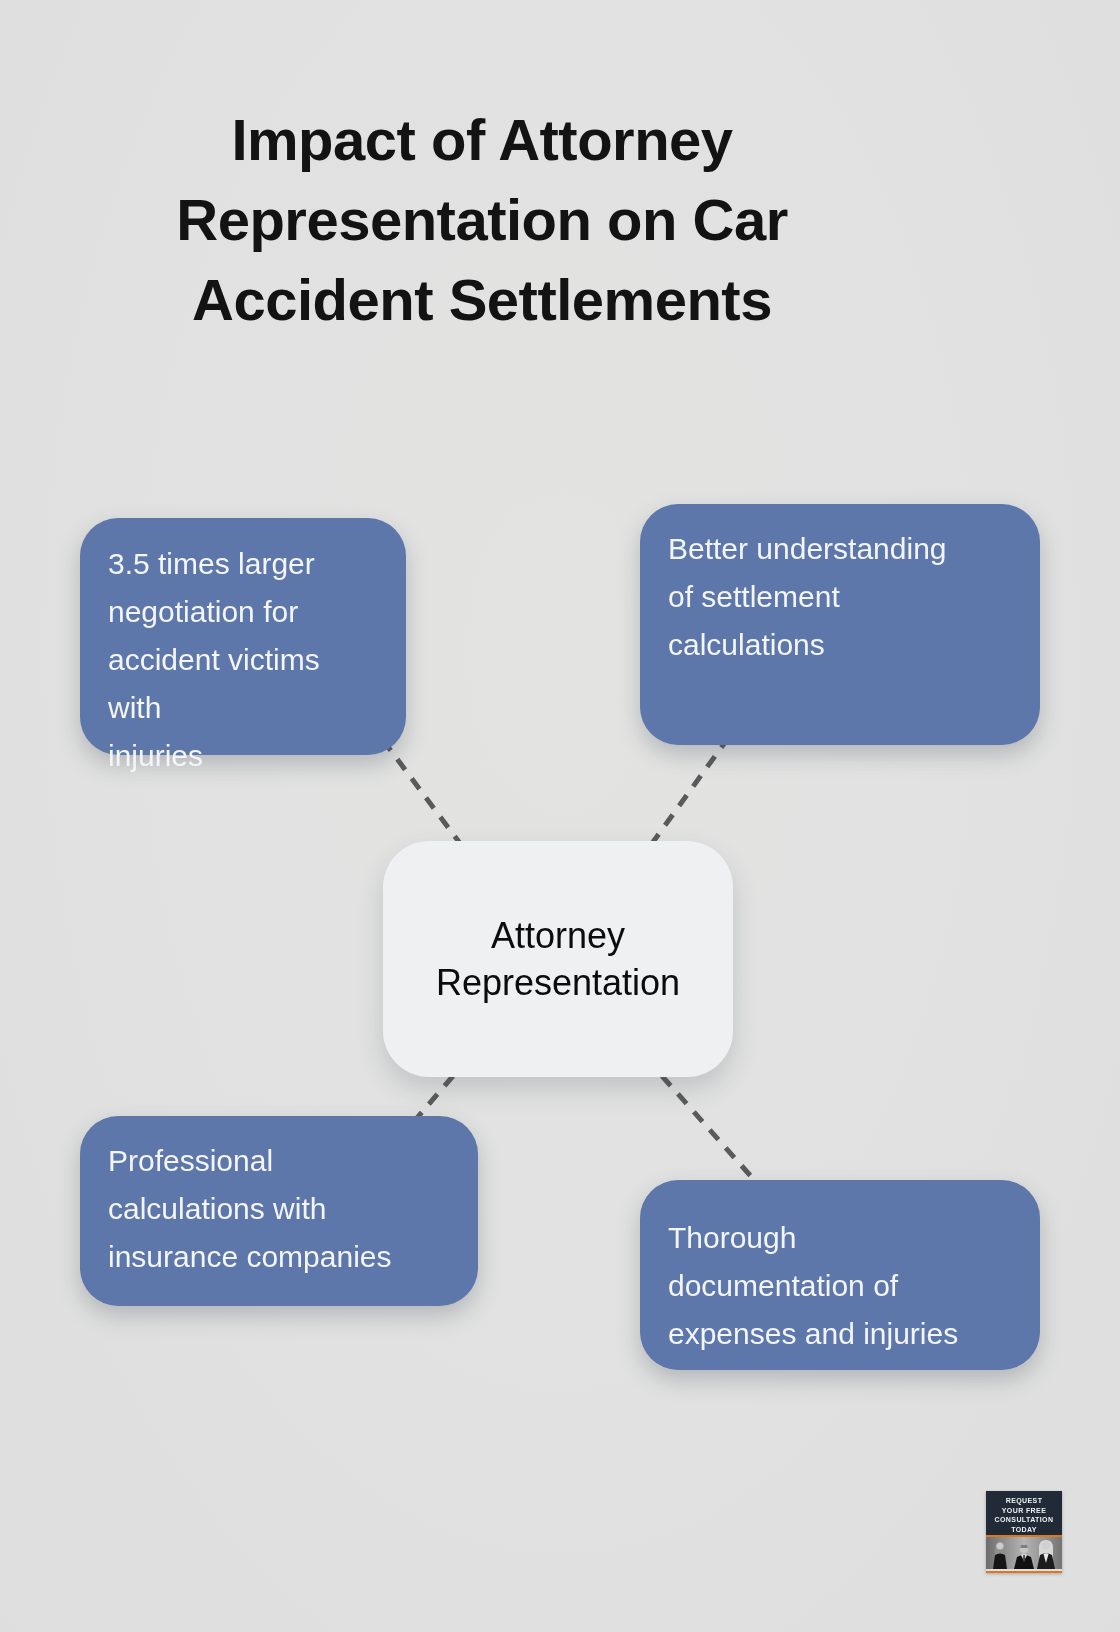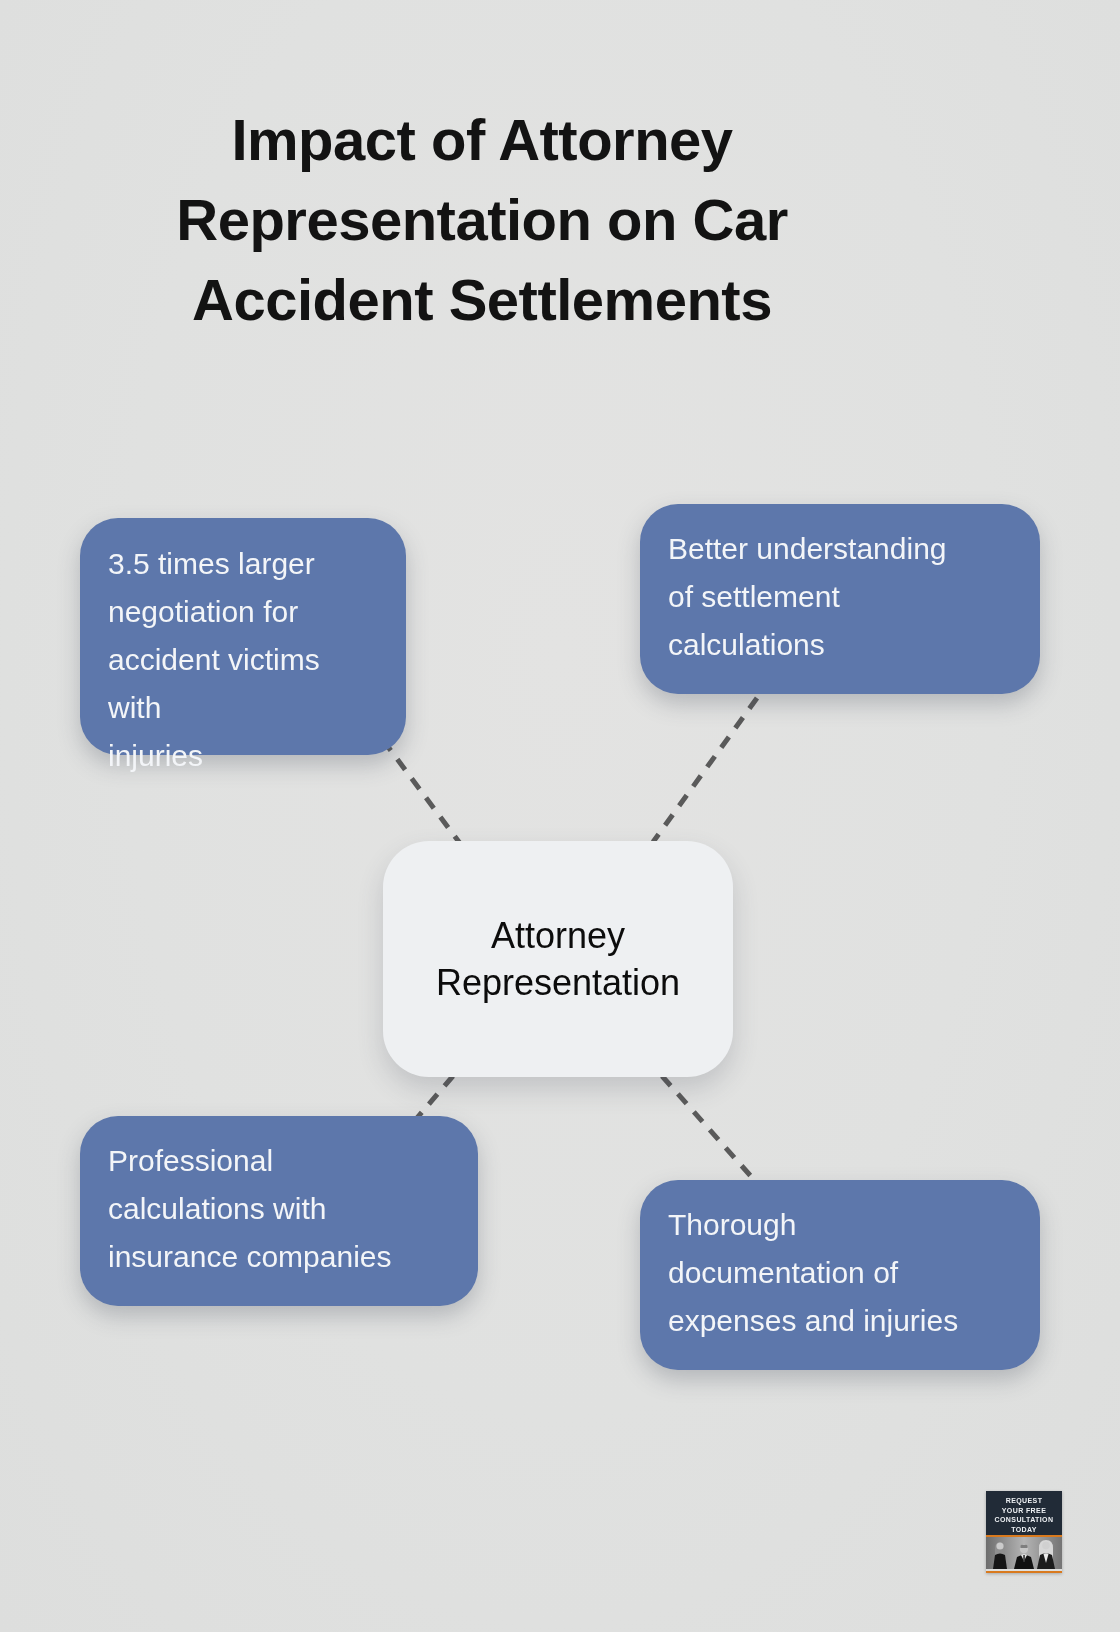--- a/index.html
+++ b/index.html
@@ -29,23 +29,23 @@
     box-sizing: border-box;
     background: #5d77ab;
     border-radius: 38px;
     box-shadow: 0 10px 22px rgba(70, 75, 90, 0.28);
     color: #f3f5f8;
     font-size: 30px;
     line-height: 48px;
     padding: 22px 28px;
   }
   .node-tl { left: 80px;  top: 518px;  width: 326px; height: 237px; }
-  .node-tr { left: 640px; top: 504px;  width: 400px; height: 190px; padding-top: 21px; }
+  .node-tr { left: 640px; top: 504px;  width: 400px; height: 241px; padding-top: 21px; }
   .node-bl { left: 80px;  top: 1116px; width: 398px; height: 190px; padding-top: 21px; }
-  .node-br { left: 640px; top: 1180px; width: 400px; height: 190px; padding-top: 21px; }
+  .node-br { left: 640px; top: 1180px; width: 400px; height: 190px; padding-top: 34px; }
   .center-node {
     position: absolute;
     left: 383px; top: 841px;
     width: 350px; height: 236px;
     box-sizing: border-box;
     background: #eef0f2;
     border-radius: 46px;
     box-shadow: 0 12px 26px rgba(70, 75, 90, 0.20);
     display: flex;
     flex-direction: column;

